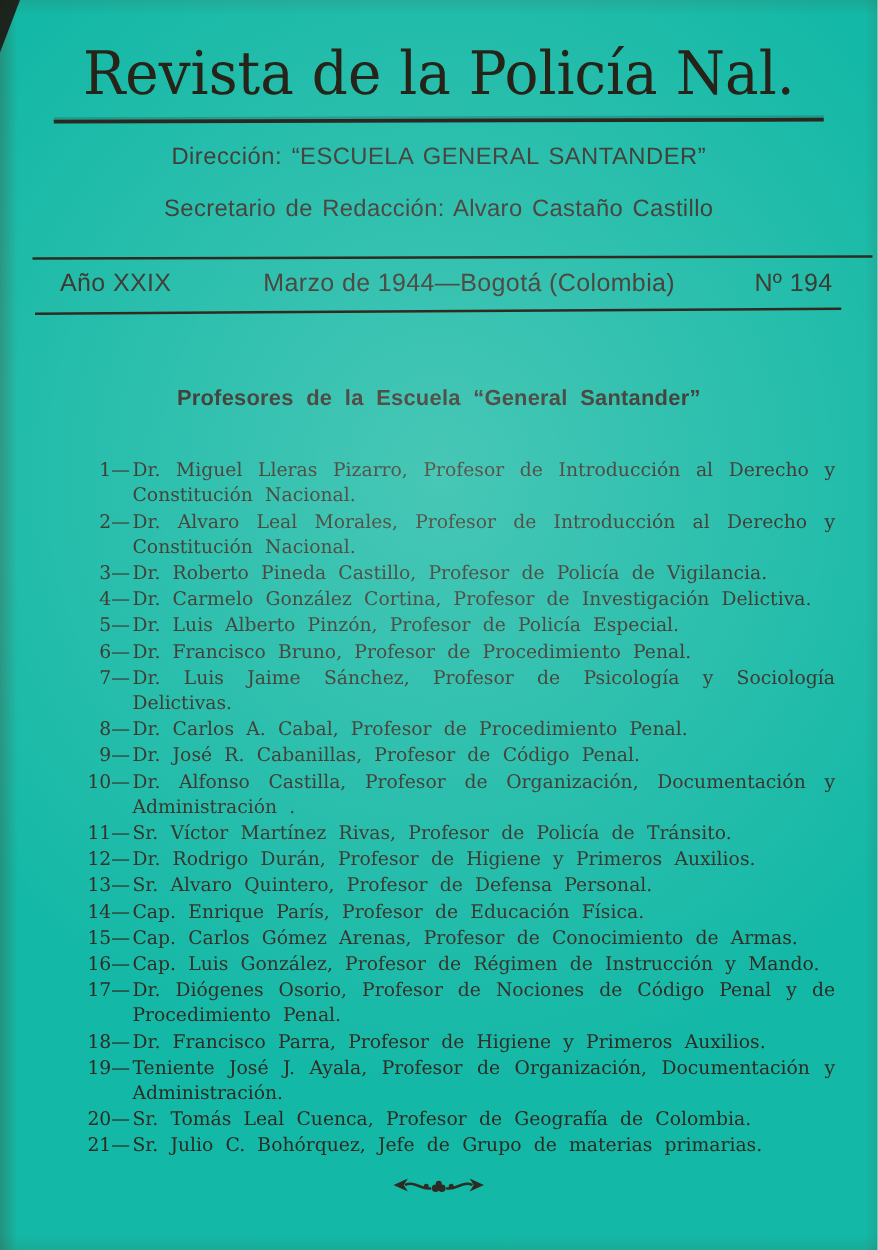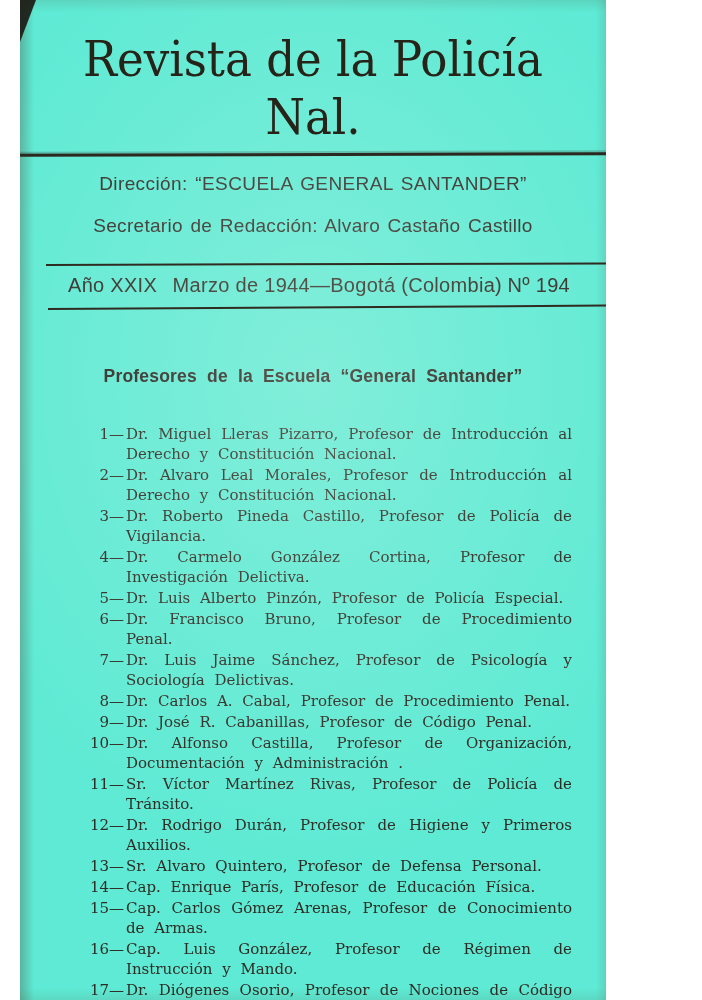--- a/index.html
+++ b/index.html
@@ -1,24 +1,23 @@
 <!DOCTYPE html>
 <html><head>
 <meta charset="utf-8">
 <style>
   html, body { margin: 0; padding: 0; }
   .page {
     position: relative;
-    width: 586px;
+    width: 702px;
     height: 1000px;
-    background-color: #5eead4;
+    background-color: #14b8a6;
     color: #2d2a22;
     font-family: "Liberation Sans", sans-serif;
     overflow: hidden;
-    margin-left: 20px;
   }
   
   .paper-texture {
     position: absolute; inset: 0; pointer-events: none;
     background:
       radial-gradient(120% 90% at 50% 38%, rgba(255,252,238,0.22) 0%, rgba(255,252,238,0) 55%),
       linear-gradient(90deg, rgba(70,58,34,0.30) 0px, rgba(70,58,34,0) 14px),
       linear-gradient(270deg, rgba(70,58,34,0.12) 0px, rgba(70,58,34,0) 10px),
       linear-gradient(180deg, rgba(70,58,34,0.12) 0px, rgba(70,58,34,0) 12px),
       linear-gradient(0deg, rgba(70,58,34,0.10) 0px, rgba(70,58,34,0) 12px);

